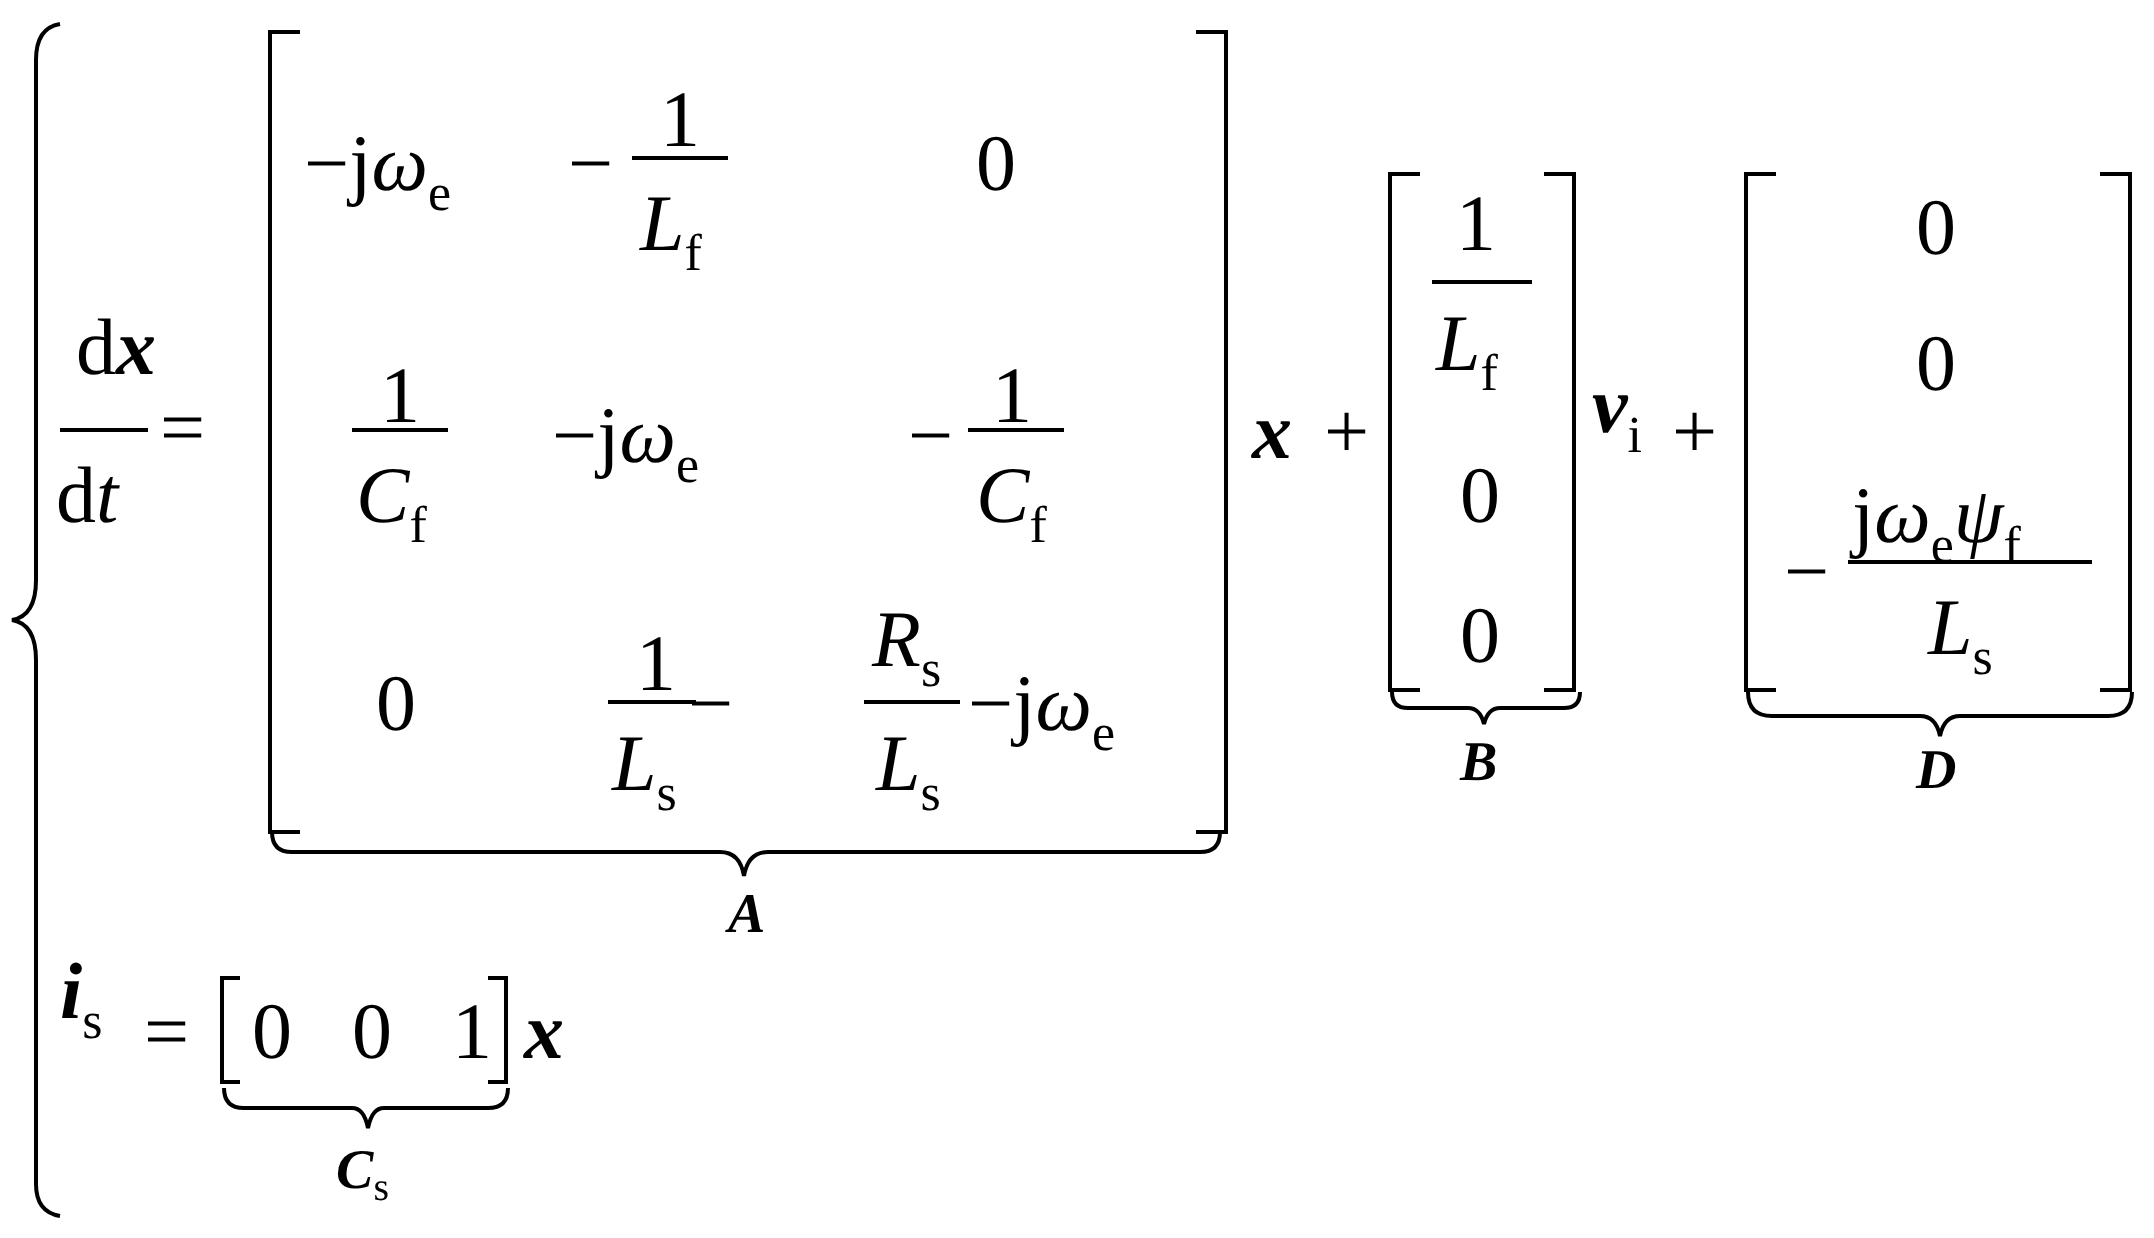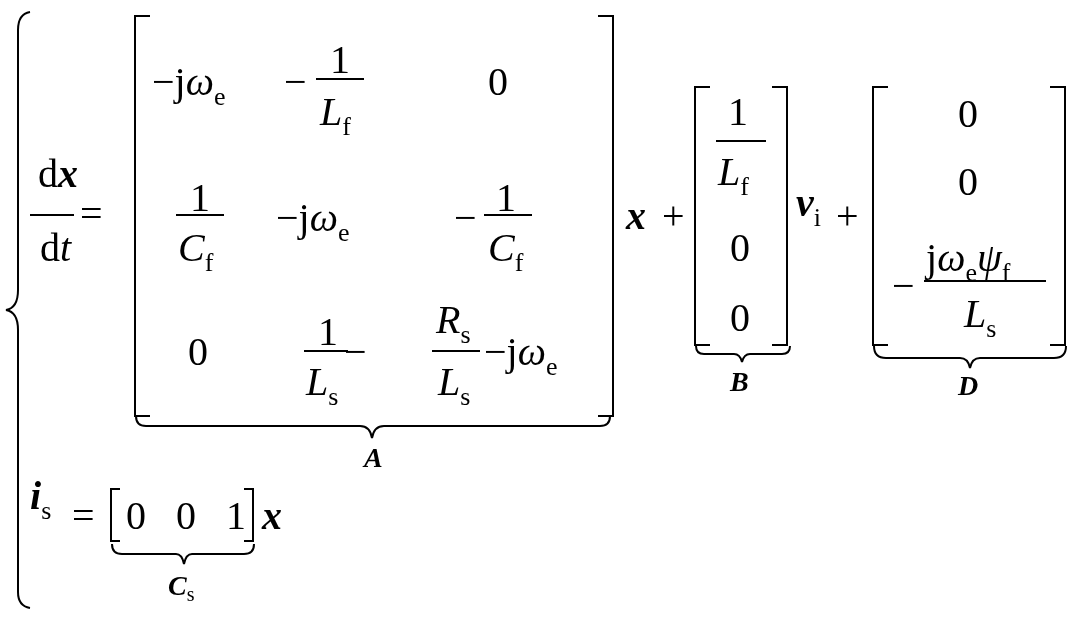--- a/index.html
+++ b/index.html
@@ -22,21 +22,21 @@
 
 <svg width="40" height="619" style="left:0;top:0">
   <path d="M30 12 Q18 14 18 30 L18 290 Q18 308 6 310 Q18 312 18 330 L18 592 Q18 606 30 608" fill="none" stroke="#000" stroke-width="2"></path>
 </svg>
 
 <div>
   <span class="abs t" style="left:38px;top:154px">
     <span>d</span><span class="bi">x</span>
   </span>
   <div class="bar" style="left:30px;top:214px;width:44px"></div>
-  <span class="abs t" style="left:40px;top:228px">
+  <span class="abs t" style="left:28px;top:228px">
     <span>d</span><span class="it">t</span>
   </span>
 </div>
 <span class="abs t" style="left:80px;top:194px">=</span>
 
 <div class="brk l" style="left:134px;top:15px;height:398px"></div>
 <div class="brk r" style="left:598px;top:15px;height:398px"></div>
 
 <span class="abs t" style="left:152px;top:62px">
   <span>−</span><span>j</span><span class="it">ω</span><span class="sub">e</span>

